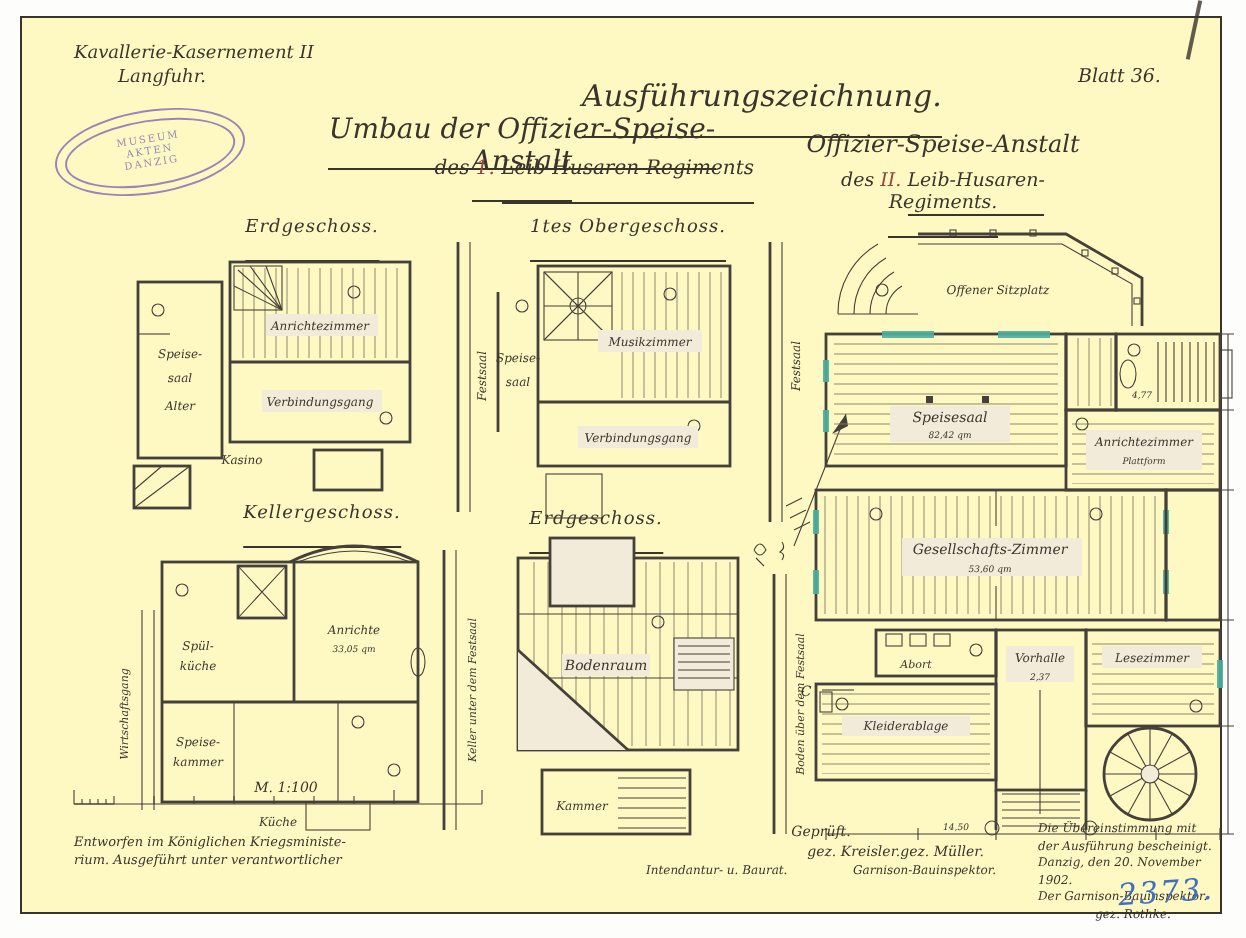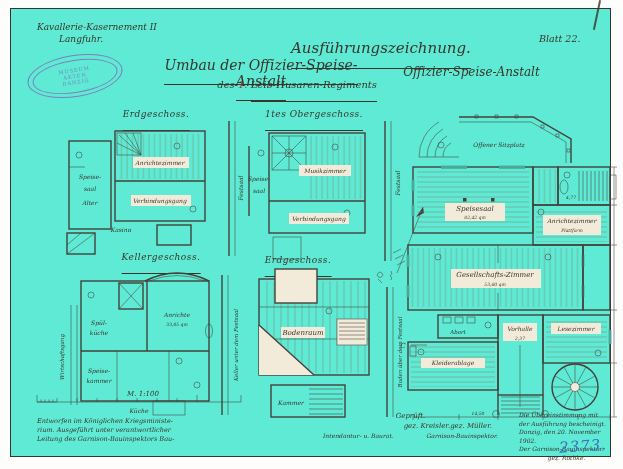--- a/index.html
+++ b/index.html
@@ -1,19 +1,19 @@
 <!DOCTYPE html>
 <html><head>
 <meta charset="utf-8">
 <style>
   html,body{margin:0;padding:0;}
   body{width:623px;height:469px;position:relative;background:#fdfdfb;overflow:hidden;
        font-family:"DejaVu Serif",serif;}
   .paper{position:absolute;left:10px;top:8px;width:599px;height:447px;
-         background:#5eead4;border:1.6px solid #38342c;}
+         background:#fef9c3;border:1.6px solid #38342c;}
   .abs{position:absolute;}
   .ink{color:#3a352c;}
   .red{color:#96443a;}
   .it{font-style:italic;}
   .ctr{text-align:center;}
   .ul{border-bottom:1px solid currentColor;padding-bottom:11px;}
   .corner-mark{position:absolute;left:596px;top:0px;width:2px;height:30px;
                background:#3a352c;transform:rotate(12deg);opacity:.8;}
   
   .stamp{position:absolute;left:16px;top:46px;width:94px;height:40px;
@@ -63,21 +63,26 @@
   <div class="abs ctr ink it" style="left:126px;top:70px;width:240px;font-size:10px;text-align:right;">
     <span>des</span>
     <span class="red">1.</span>
     <span class="ul">Leib-Husaren-Regiments</span>
   </div>
 
   <div class="abs ctr ink it" style="left:280px;top:30px;width:170px;font-size:15px;">
     <span class="ul">Ausführungszeichnung.</span>
   </div>
   <div class="abs ctr ink it" style="left:388px;top:56px;width:145px;font-size:12px;">Offizier-Speise-Anstalt</div>
-  <div class="abs ink it" style="left:528px;top:24px;font-size:9.5px;">Blatt 22.</div>
+  <div class="abs ctr ink it" style="left:388px;top:76px;width:145px;font-size:9.5px;">
+    <span>des</span>
+    <span class="red">II.</span>
+    <span class="ul">Leib-Husaren-Regiments.</span>
+  </div>
+  <div class="abs ink it" style="left:528px;top:24px;font-size:9.5px;">Blatt 36.</div>
 
   <div class="abs ptitle" style="left:145px;top:100px;">
     <span class="ul">Erdgeschoss.</span></div>
   <div class="abs ptitle" style="left:303px;top:100px;">
     <span class="ul">1tes Obergeschoss.</span></div>
   <div class="abs ptitle" style="left:150px;top:243px;">
     <span class="ul">Kellergeschoss.</span></div>
   <div class="abs ptitle" style="left:287px;top:246px;">
     <span class="ul">Erdgeschoss.</span></div>
 
@@ -377,21 +382,20 @@
   <svg class="abs" style="left:24px;top:380px;" width="210" height="20" viewBox="0 0 210 20">
     <line x1="2" y1="13" x2="206" y2="13" class="t"></line>
     <path d="M2,6 v7 M22,9 v4 M42,9 v4 M62,9 v4 M82,9 v4 M102,9 v4 M122,9 v4 M142,9 v4 M162,6 v7 M206,6 v7" class="t"></path>
     <path d="M2,13 h20 M6,10.5 v2.5 M10,10.5 v2.5 M14,10.5 v2.5 M18,10.5 v2.5" class="t"></path>
     <text x="108" y="7" class="lbl">M. 1:100</text>
   </svg>
 
   <div class="abs note" style="left:26px;top:408px;font-size:6.5px;line-height:9px;">
     <div>Entworfen im Königlichen Kriegsministe-</div>
     <div>rium. Ausgeführt unter verantwortlicher</div>
-    <div>Leitung des Garnison-Bauinspektors Bau-</div>
   </div>
 
   <div class="abs note ctr" style="left:312px;top:402px;width:175px;font-size:7px;line-height:10px;">
     <div>Geprüft.</div>
     <div style="display:flex;justify-content:flex-end;padding:0 6px;">
       <span>gez. Kreisler.</span>
       <span>gez. Müller.</span>
     </div>
     <div style="display:flex;justify-content:space-between;font-size:6px;">
       <span>Intendantur- u. Baurat.</span>

